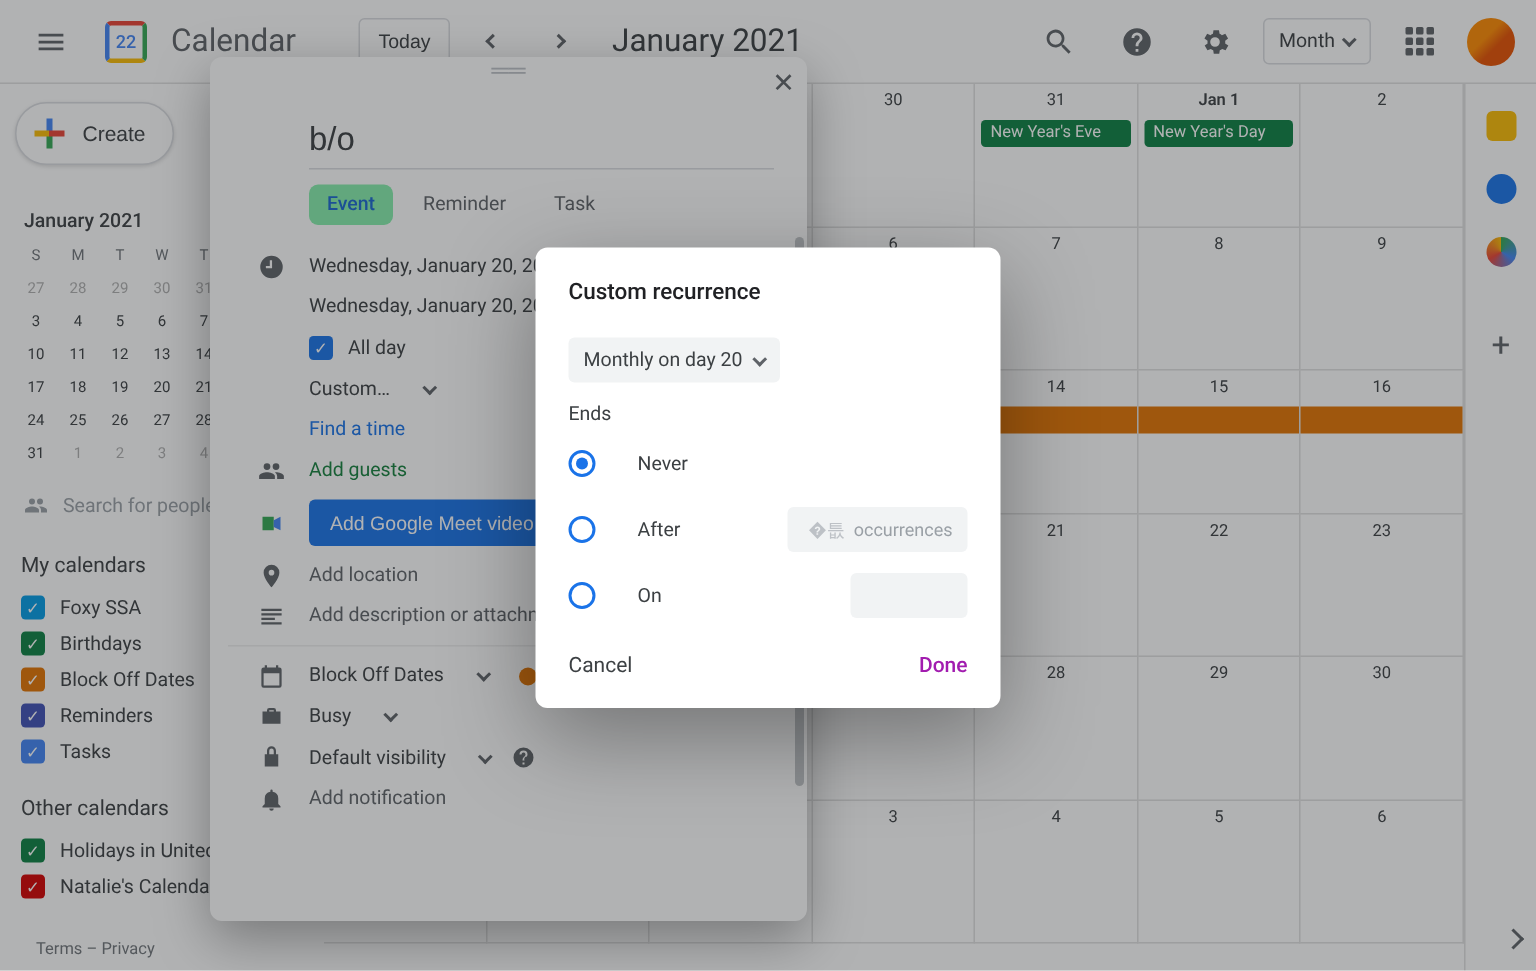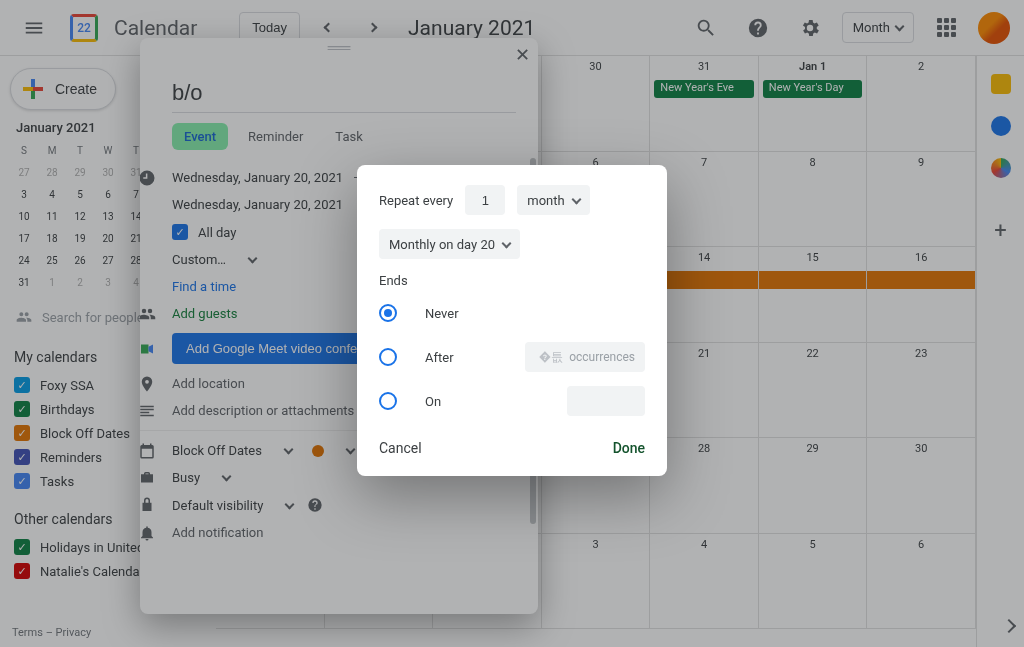--- a/index.html
+++ b/index.html
@@ -19,56 +19,56 @@
   .nav-arrow{width:32px;height:32px;display:flex;align-items:center;justify-content:center;color:#5f6368;cursor:pointer}
   .month-label{font-size:21px;color:#3c4043;margin-left:8px}
   .spacer{flex:1}
   .view-sel{border:1px solid #dadce0;border-radius:4px;padding:7px 10px;font-size:13px;color:#3c4043;cursor:pointer;display:flex;align-items:center;gap:6px}
   .grid-icon{display:grid;grid-template-columns:repeat(3,5px);grid-template-rows:repeat(3,5px);gap:2px}
   .grid-icon span{background:#5f6368;border-radius:1px}
   .avatar{width:32px;height:32px;border-radius:50%;background:linear-gradient(135deg,#ff8a00 40%,#e65100 60%)}
 
   
   .sidebar{position:absolute;left:0;top:56px;bottom:0;width:216px;padding:12px 10px;background:#fff;z-index:5}
-  .create-btn{display:flex;align-items:center;gap:10px;border:1px solid #dadce0;background:#fff;border-radius:24px;padding:8px 18px 8px 10px;box-shadow:0 1px 3px rgba(0,0,0,.15);font-size:14px;color:#3c4043;cursor:pointer;margin-bottom:6px}
+  .create-btn{display:flex;align-items:center;gap:10px;border:1px solid #dadce0;background:#fff;border-radius:24px;padding:8px 18px 8px 10px;box-shadow:0 1px 3px rgba(0,0,0,.15);font-size:14px;color:#3c4043;cursor:pointer;margin-bottom:26px}
   .plus{width:24px;height:24px;position:relative}
   .plus::before,.plus::after{content:"";position:absolute;background:#34a853}
   .plus::before{left:10px;top:2px;width:4px;height:20px;background:linear-gradient(180deg,#4285f4 50%,#34a853 50%)}
   .plus::after{top:10px;left:2px;height:4px;width:20px;background:linear-gradient(90deg,#fbbc04 50%,#ea4335 50%)}
   .mini-title{font-size:13px;font-weight:500;color:#3c4043;padding:4px 6px}
   .mini{width:100%;font-size:10px;color:#3c4043;border-collapse:collapse}
   .mini th,.mini td{width:14.2%;height:22px;text-align:center;font-weight:400;color:#70757a}
   .mini td{color:#3c4043}
   .mini td.muted{color:#b0b0b0}
   .search-people{margin-top:10px;display:flex;align-items:center;gap:10px;color:#9aa0a6;font-size:13px;padding:6px 6px}
   .cal-group-title{font-size:14px;color:#3c4043;margin:18px 0 8px 4px}
   .cal-item{display:flex;align-items:center;gap:10px;font-size:13px;color:#3c4043;padding:4px 4px}
   .cb{width:16px;height:16px;border-radius:3px;display:flex;align-items:center;justify-content:center;color:#fff;font-size:11px}
-  .footer-links{position:absolute;bottom:8px;left:12px;font-size:11px;color:#70757a}
+  .footer-links{position:absolute;bottom:8px;left:24px;font-size:11px;color:#70757a}
 
   
   .grid{position:absolute;left:216px;right:48px;top:56px;bottom:0;background:#fff;z-index:4}
   .dow{display:grid;grid-template-columns:repeat(7,1fr);font-size:10px;color:#70757a;text-align:center;height:18px;align-items:end}
   .cells{display:grid;grid-template-columns:repeat(7,1fr);grid-template-rows:repeat(6,1fr);height:calc(100% - 18px)}
   .cell{border:1px solid #e0e0e0;border-top:none;border-left:none;position:relative;font-size:11px;color:#3c4043}
   .cell .num{position:absolute;top:4px;left:50%;transform:translateX(-50%)}
   .cell .num.bold{font-weight:600}
   .chip{position:absolute;top:24px;left:4px;right:4px;height:18px;border-radius:3px;color:#fff;font-size:11px;padding:1px 6px;overflow:hidden;white-space:nowrap}
   .chip.green{background:#0b8043}
   .bar-orange{position:absolute;left:0;right:0;height:18px;background:#e37400;top:24px}
 
   
   .rail{position:absolute;right:0;top:56px;bottom:0;width:48px;border-left:1px solid #e0e0e0;background:#fff;z-index:5;display:flex;flex-direction:column;align-items:center;gap:22px;padding-top:18px}
   .rail .dot{width:20px;height:20px;border-radius:4px}
 
   
   .panel{position:absolute;left:140px;top:38px;width:398px;height:576px;background:#fff;border-radius:8px;box-shadow:0 12px 36px rgba(0,0,0,.35);z-index:40;overflow:hidden}
   .panel-top{height:18px;display:flex;justify-content:center;align-items:center;color:#bdc1c6}
   .panel-close{position:absolute;top:6px;right:8px;color:#5f6368;cursor:pointer;font-size:18px}
-  .panel-body{padding:6px 22px 0 32px;position:relative}
+  .panel-body{padding:6px 22px 0 66px;position:relative}
   .title-input{width:100%;border:none;border-bottom:1px solid #dadce0;font-size:22px;color:#3c4043;padding:6px 0;margin:12px 0 10px;outline:none}
   .tabs{display:flex;gap:8px;margin-bottom:14px}
   .tab{padding:6px 12px;border-radius:6px;font-size:13px;color:#5f6368;cursor:pointer}
   .tab.active{background:#86efac;color:#1967d2;font-weight:500}
   .row{display:flex;align-items:center;gap:10px;font-size:13px;color:#3c4043;padding:6px 0;position:relative}
   .row .lead{position:absolute;left:-36px;color:#5f6368;width:22px;display:flex;justify-content:center}
   .row .lead svg{width:18px;height:18px;fill:#5f6368}
   .link{color:#1a73e8;cursor:pointer}
   .allday-cb{width:16px;height:16px;background:#1a73e8;border-radius:3px;display:flex;align-items:center;justify-content:center;color:#fff;font-size:11px}
   .meet-btn{background:#1a73e8;color:#fff;border:none;border-radius:4px;padding:8px 14px;font-size:13px;cursor:pointer;width:290px;text-align:left}
@@ -87,21 +87,21 @@
   .unit-sel{height:30px;background:#f1f3f4;border:none;border-radius:4px;padding:0 10px;font-size:13px;color:#3c4043;display:flex;align-items:center;gap:8px;cursor:pointer}
   .ends-label{font-size:13px;color:#3c4043;margin:6px 0 10px}
   .radio-row{display:flex;align-items:center;gap:28px;font-size:13px;color:#3c4043;margin-bottom:14px;height:30px}
   .radio{width:18px;height:18px;border:2px solid #1a73e8;border-radius:50%;display:flex;align-items:center;justify-content:center}
   .radio.off{border-color:#1a73e8}
   .radio .fill{width:8px;height:8px;background:#1a73e8;border-radius:50%}
   .ghost-field{width:78px;height:30px;background:#f1f3f4;border-radius:4px}
   .occ-field{width:120px;height:30px;background:#f1f3f4;border-radius:4px;display:flex;align-items:center;justify-content:flex-end;color:#9aa0a6;font-size:12px;padding-right:10px;gap:6px}
   .modal-actions{display:flex;justify-content:space-between;gap:24px;margin-top:24px;font-size:14px}
   .btn-cancel{color:#3c4043;cursor:pointer}
-  .btn-done{color:#14532d;font-weight:500;cursor:pointer}
+  .btn-done{color:#a21caf;font-weight:500;cursor:pointer}
 
   .chev{border:solid #5f6368;border-width:0 2px 2px 0;display:inline-block;padding:2.5px}
   .chev.down{transform:rotate(45deg);margin-bottom:2px}
   .chev.left{transform:rotate(135deg)}
   .chev.right{transform:rotate(-45deg)}
 
   .big-next{position:absolute;right:10px;bottom:12px;z-index:6;color:#5f6368}
 </style>
 </head>
 <body>
@@ -538,28 +538,21 @@
         </span>
         <span style="color:#5f6368">Add notification</span>
       </div>
   </div>
   <div class="panel-scroll"></div>
 </div>
 
 <div class="scrim"></div>
 
 <div class="modal">
-  <div class="mrow">
-    <span>Repeat every</span>
-    <input class="num-field" value="1" style="">
-    <div class="unit-sel">
-        <span>month</span>
-        <span class="chev down"></span>
-      </div>
-  </div>
+  <h3>Custom recurrence</h3>
   <div class="mrow">
     <div class="unit-sel">
         <span>Monthly on day 20</span>
         <span class="chev down"></span>
       </div>
   </div>
   <div class="ends-label">Ends</div>
   <div class="radio-row">
     <div class="radio">
         <div class="fill"></div>

